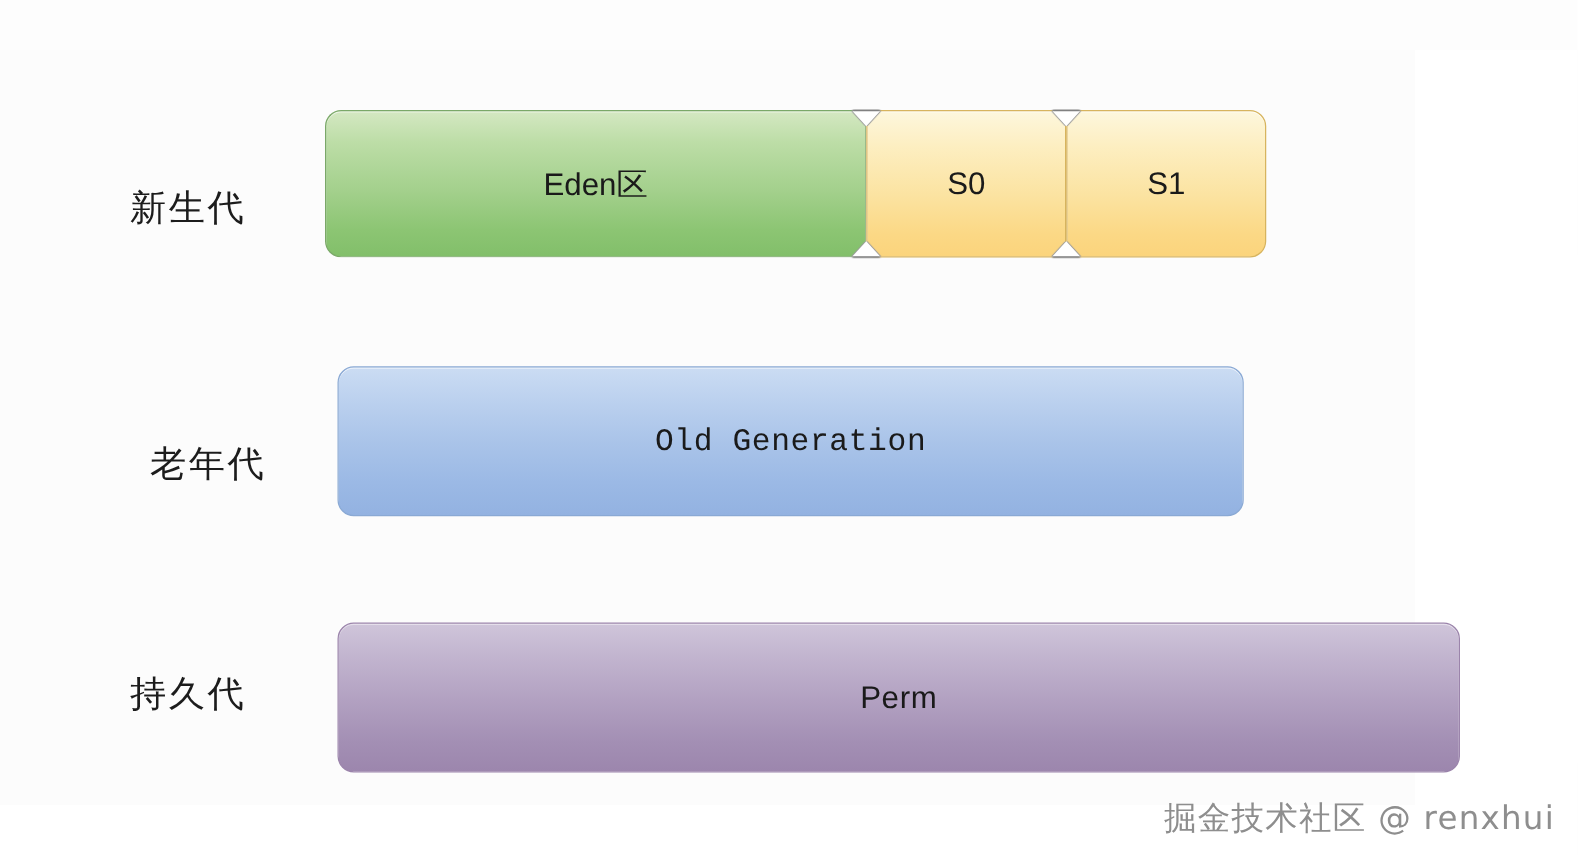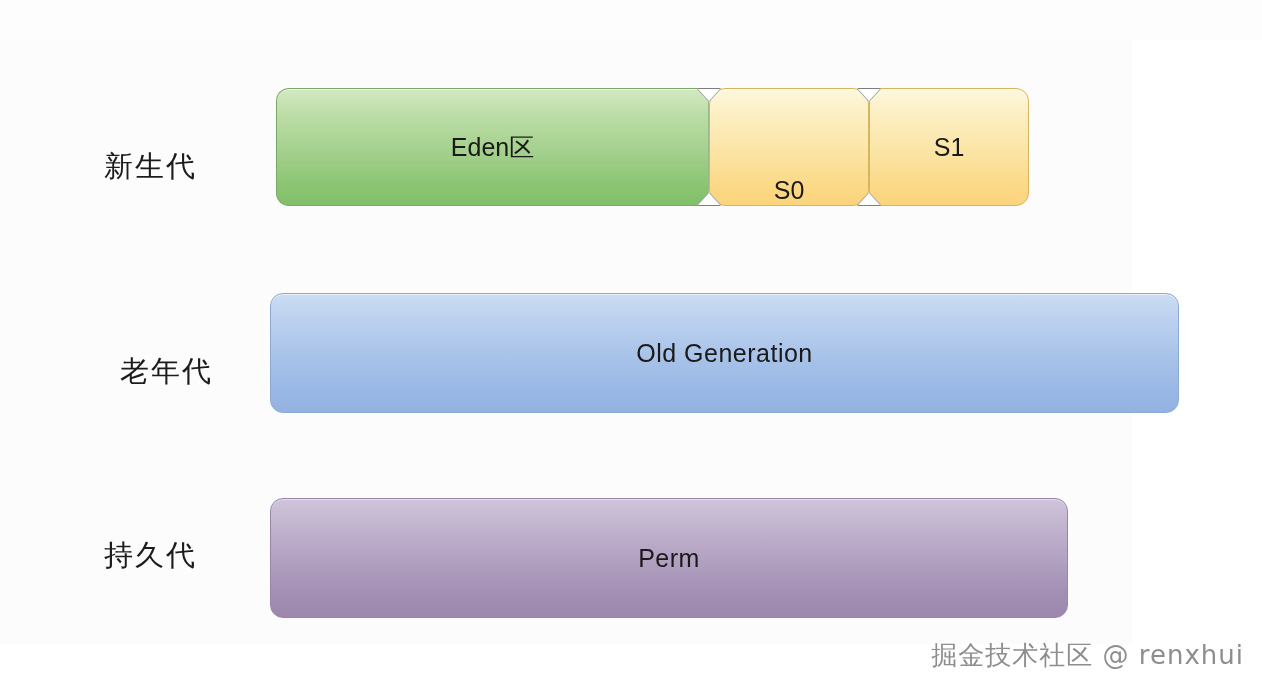--- a/index.html
+++ b/index.html
@@ -56,21 +56,21 @@
     align-items: center;
     justify-content: center;
     color: #1a1a1a;
     font-size: 25px;
     letter-spacing: 0.5px;
   }
 
   
   #young-row {
     position: absolute;
-    left: 276px;
+    left: 260px;
     top: 88px;
     width: 859px;
     height: 118px;
   }
 
   .seg {
     position: absolute;
     top: 0;
     height: 118px;
     box-sizing: border-box;
@@ -95,29 +95,28 @@
       #8cc573 82%,
       #82bf6a 100%);
     box-shadow: inset 0 1px 0 rgba(255,255,255,0.55);
   }
 
   
   #s0-segment {
     left: 433px;
     width: 160px;
     border: 1px solid #d7b45e;
-    border-radius: 16px;
+    border-radius: 6px;
     background: linear-gradient(to bottom,
       #fdf7dd 0%,
       #fdeec0 25%,
       #fbe3a1 58%,
       #fbd885 85%,
       #fbd47c 100%);
     box-shadow: inset 0 1px 0 rgba(255,255,255,0.6);
-    align-items: flex-end;
   }
 
   
   #s1-segment {
     left: 593px;
     width: 160px;
     border: 1px solid #d7b45e;
     border-radius: 10px 13px 13px 10px;
     background: linear-gradient(to bottom,
       #fdf7dd 0%,
@@ -151,37 +150,38 @@
   }
   #handle-eden-s0-top     { left: 422px; }
   #handle-eden-s0-bottom  { left: 422px; }
   #handle-s0-s1-top       { left: 582px; }
   #handle-s0-s1-bottom    { left: 582px; }
 
   
   #old-generation-bar {
     left: 270px;
     top: 293px;
-    width: 909px;
+    width: 725px;
     height: 120px;
     border: 1px solid #8aa9d4;
     background: linear-gradient(to bottom,
       #cbdcf3 0%,
       #bdd2ef 20%,
       #aac4e9 50%,
       #9bb9e5 78%,
       #93b2e1 100%);
     box-shadow: inset 0 1px 0 rgba(255,255,255,0.6);
+    font-family: Liberation Mono, monospace;
   }
 
   
   #perm-bar {
     left: 270px;
     top: 498px;
-    width: 798px;
+    width: 898px;
     height: 120px;
     border: 1px solid #9b84ab;
     background: linear-gradient(to bottom,
       #cfc5da 0%,
       #c3b6d0 20%,
       #b3a2c2 50%,
       #a38fb4 80%,
       #9c86ad 100%);
     box-shadow: inset 0 1px 0 rgba(255,255,255,0.45);
     align-items: center;

